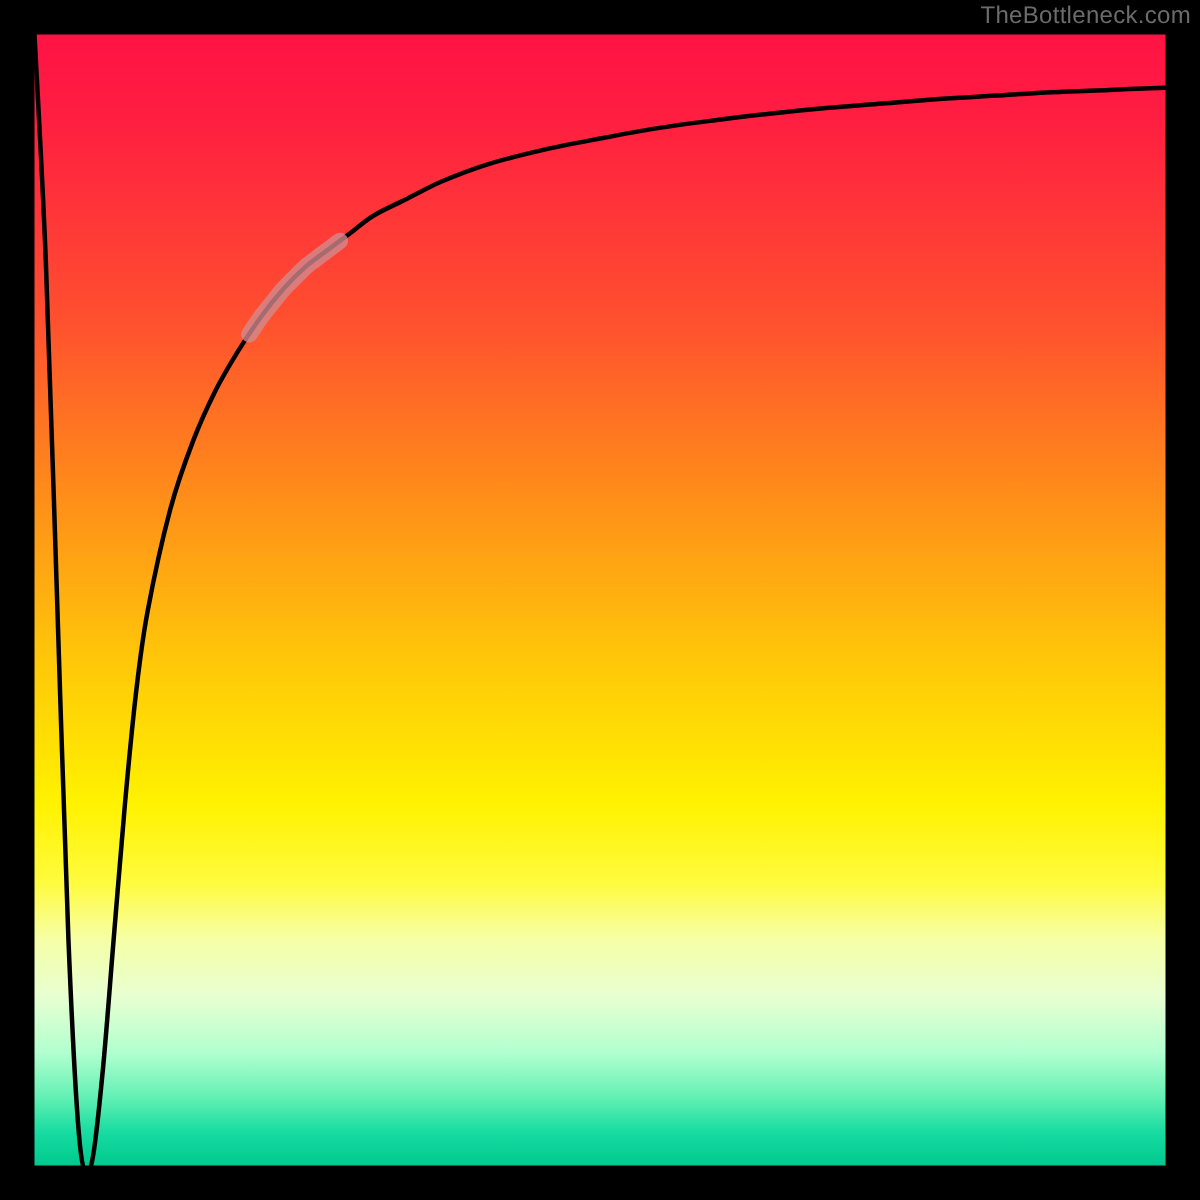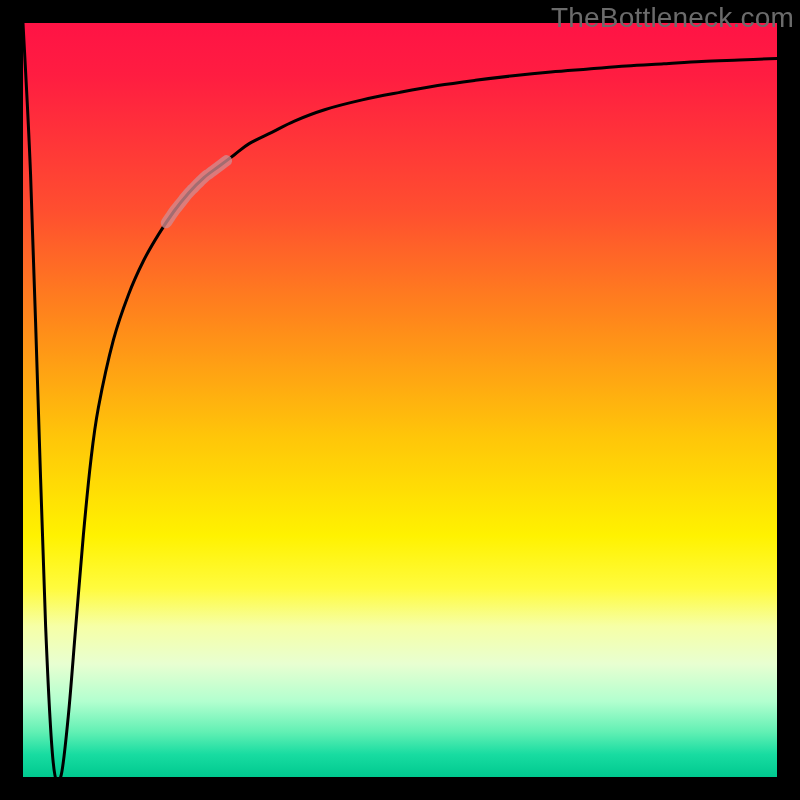--- a/index.html
+++ b/index.html
@@ -39,21 +39,21 @@
       #62f0b4 94%,
       #18dca1 97%,
       #00c98f 100%
     );
   }
   .watermark {
     position: absolute;
     top: 2px;
     right: 6px;
     color: #6b6b6b;
-    font-size: 28px;
+    font-size: 16px;
     letter-spacing: 0.2px;
     user-select: none;
   }
   svg.curve {
     position: absolute;
     left: 0;
     top: 0;
     width: 754px;
     height: 754px;
     overflow: visible;

